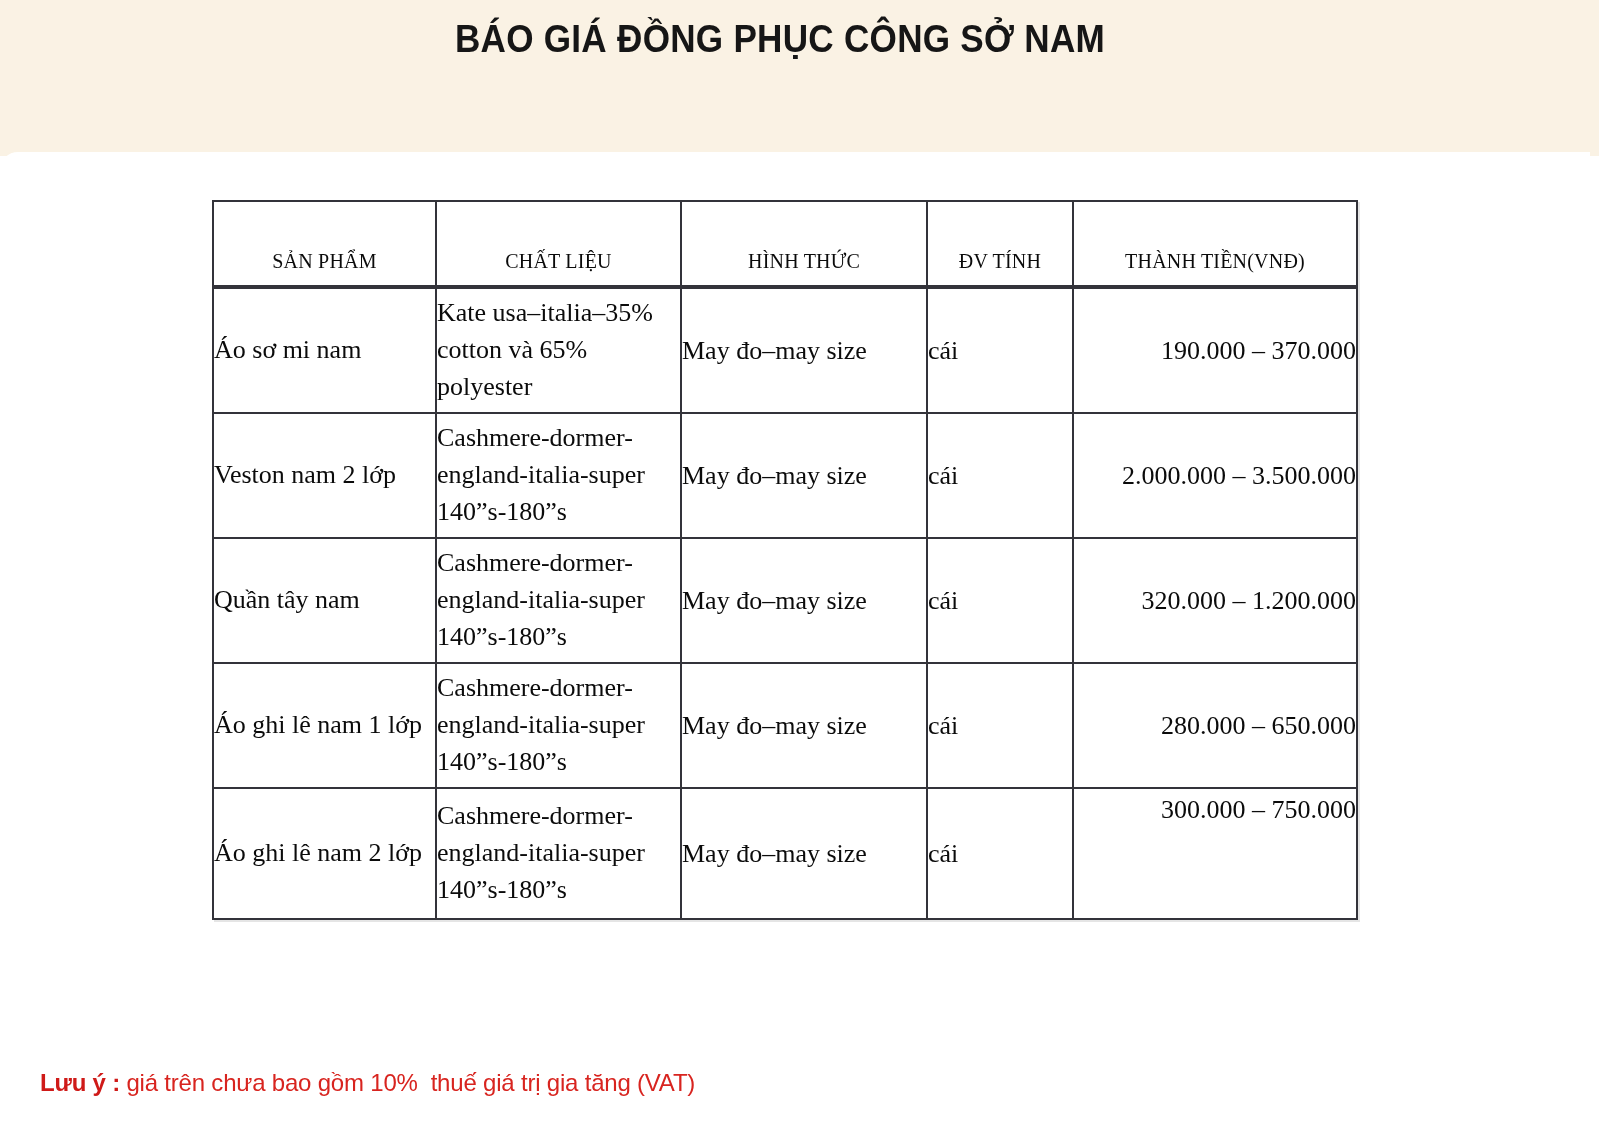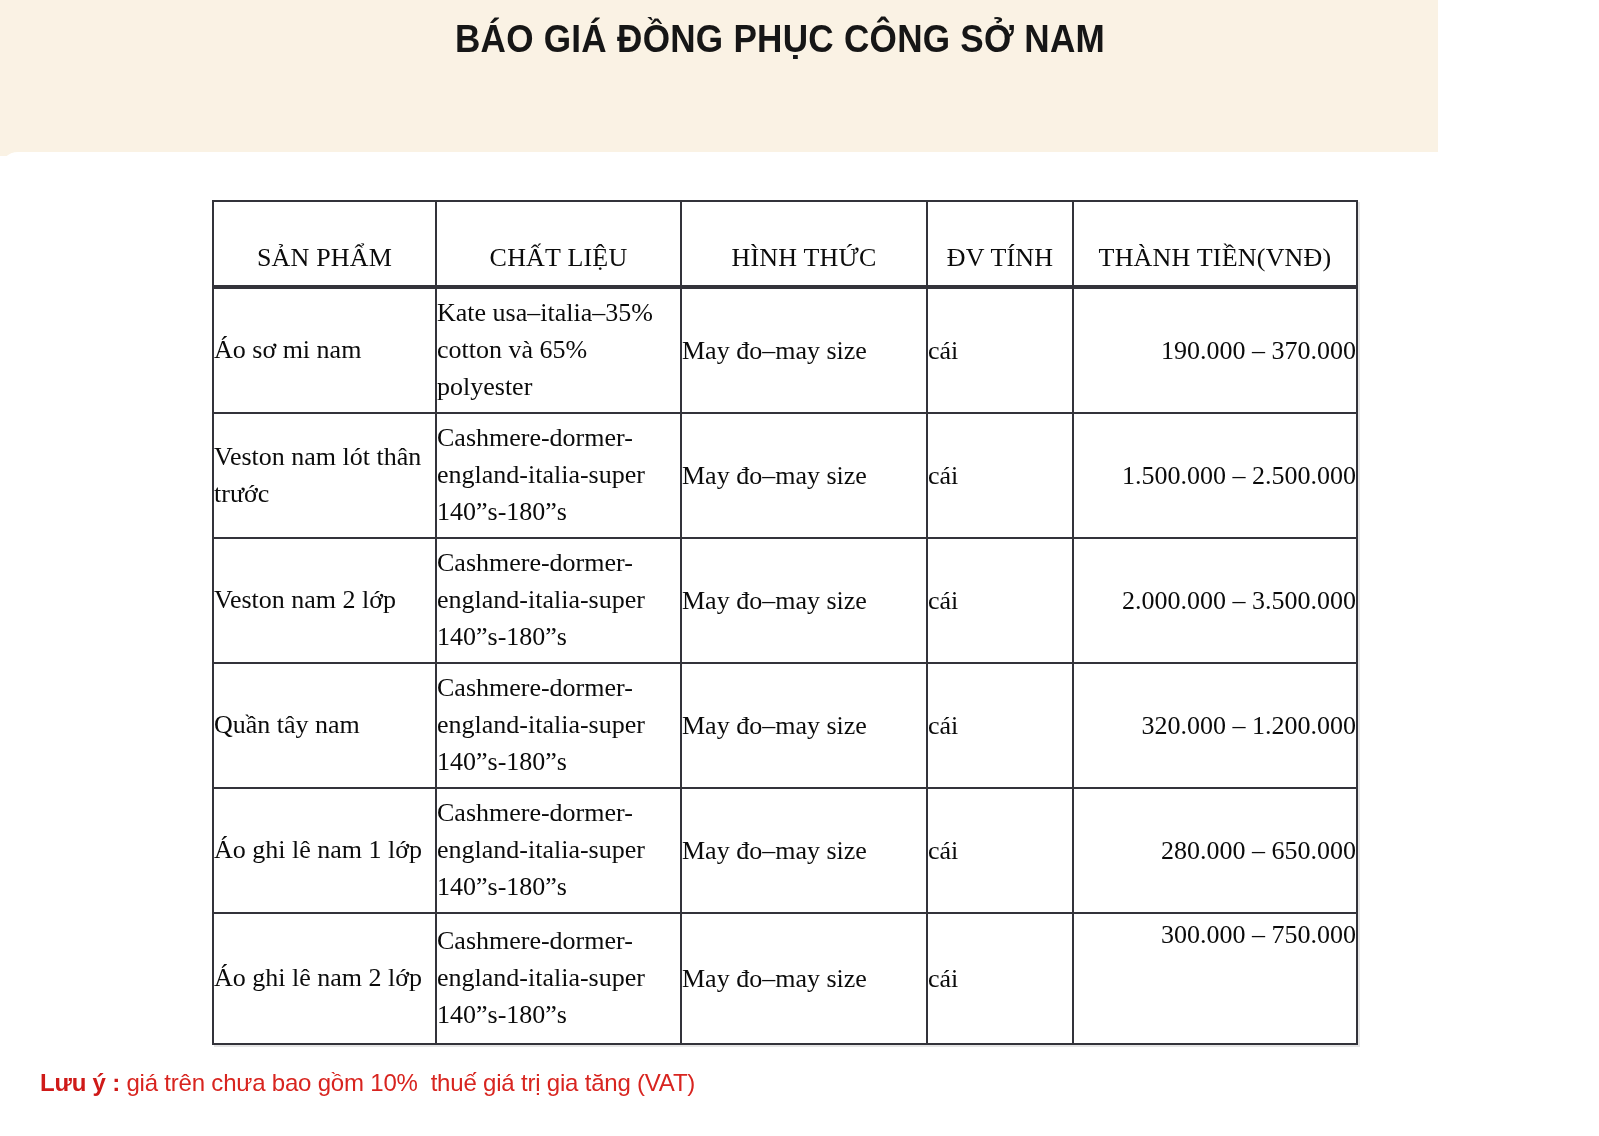--- a/index.html
+++ b/index.html
@@ -12,21 +12,21 @@
     background: #ffffff;
     font-family: "Liberation Sans", sans-serif;
     overflow: hidden;
     position: relative;
   }
 
   
   #banner {
     position: absolute;
     left: 0; top: 0;
-    width: 1438px;
+    width: 1599px;
     height: 156px;
     background: #faf2e4;
   }
   #banner-title {
     position: absolute;
     left: 0;
     top: 17px;
     width: 1560px;
     text-align: center;
     font-family: "Liberation Sans", sans-serif;
@@ -86,21 +86,21 @@
   col.c1 { width: 225px; }
   col.c2 { width: 245px; }
   col.c3 { width: 246px; }
   col.c4 { width: 146px; }
   col.c5 { width: 284px; }
 
   
   tr.header-row > th {
     height: 83px;
     font-weight: normal;
-    font-size: 26px;
+    font-size: 20px;
     text-align: center;
     vertical-align: bottom;
   }
   tr.header-row > th .hcell {
     padding-bottom: 12px;
     letter-spacing: 0.2px;
   }
 
   
   tr.data-row > td {
@@ -191,27 +191,20 @@
       </thead>
       <tbody>
         <tr class="data-row">
           <td class="cell-prod">Áo sơ mi nam</td>
           <td class="cell-mat">Kate usa–italia–35% cotton và 65% polyester</td>
           <td class="cell-form">May đo–may size</td>
           <td class="cell-unit">cái</td>
           <td class="cell-price">190.000 – 370.000</td>
         </tr>
         <tr class="data-row">
-          <td class="cell-prod">Veston nam lót thân trước</td>
-          <td class="cell-mat">Cashmere-dormer-england-italia-super 140”s-180”s</td>
-          <td class="cell-form">May đo–may size</td>
-          <td class="cell-unit">cái</td>
-          <td class="cell-price">1.500.000 – 2.500.000</td>
-        </tr>
-        <tr class="data-row">
           <td class="cell-prod">Veston nam  2 lớp</td>
           <td class="cell-mat">Cashmere-dormer-england-italia-super 140”s-180”s</td>
           <td class="cell-form">May đo–may size</td>
           <td class="cell-unit">cái</td>
           <td class="cell-price">2.000.000 – 3.500.000</td>
         </tr>
         <tr class="data-row">
           <td class="cell-prod">Quần tây nam</td>
           <td class="cell-mat">Cashmere-dormer-england-italia-super 140”s-180”s</td>
           <td class="cell-form">May đo–may size</td>

